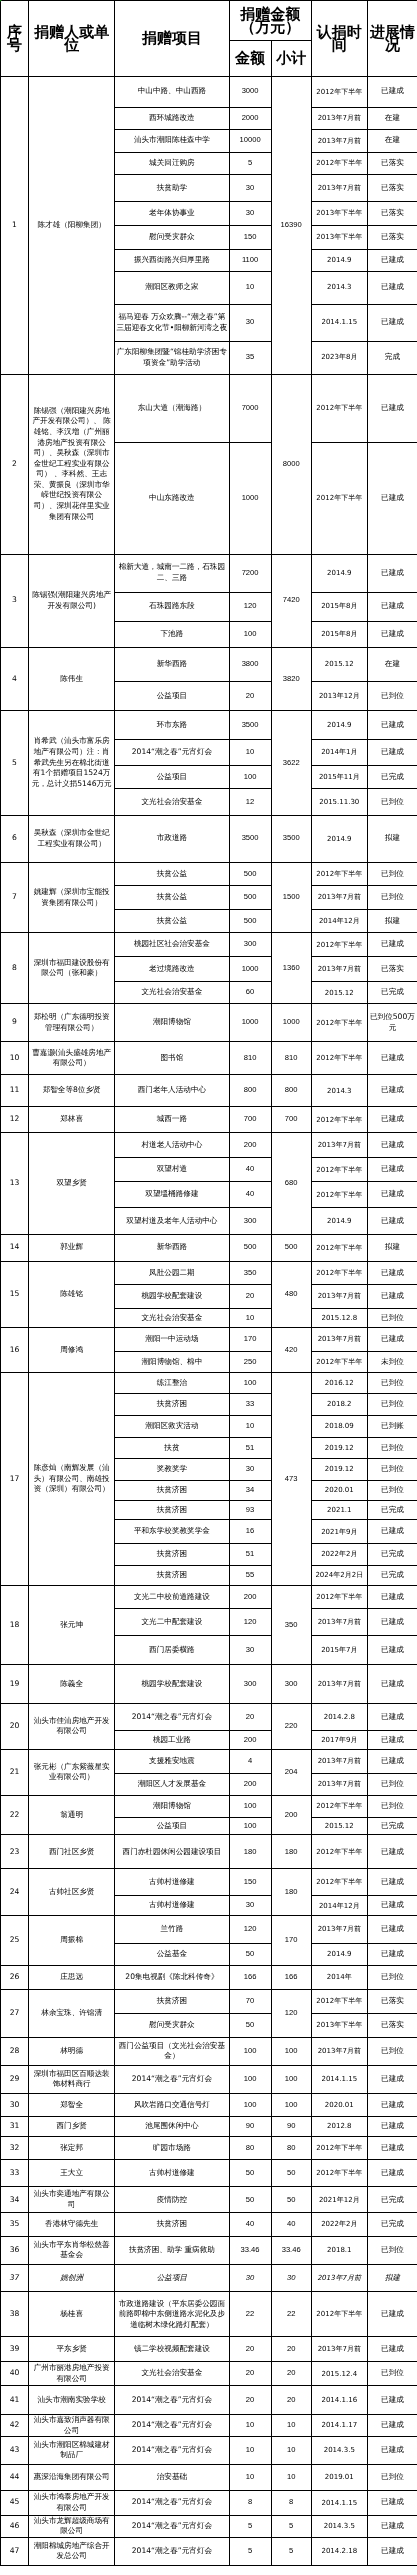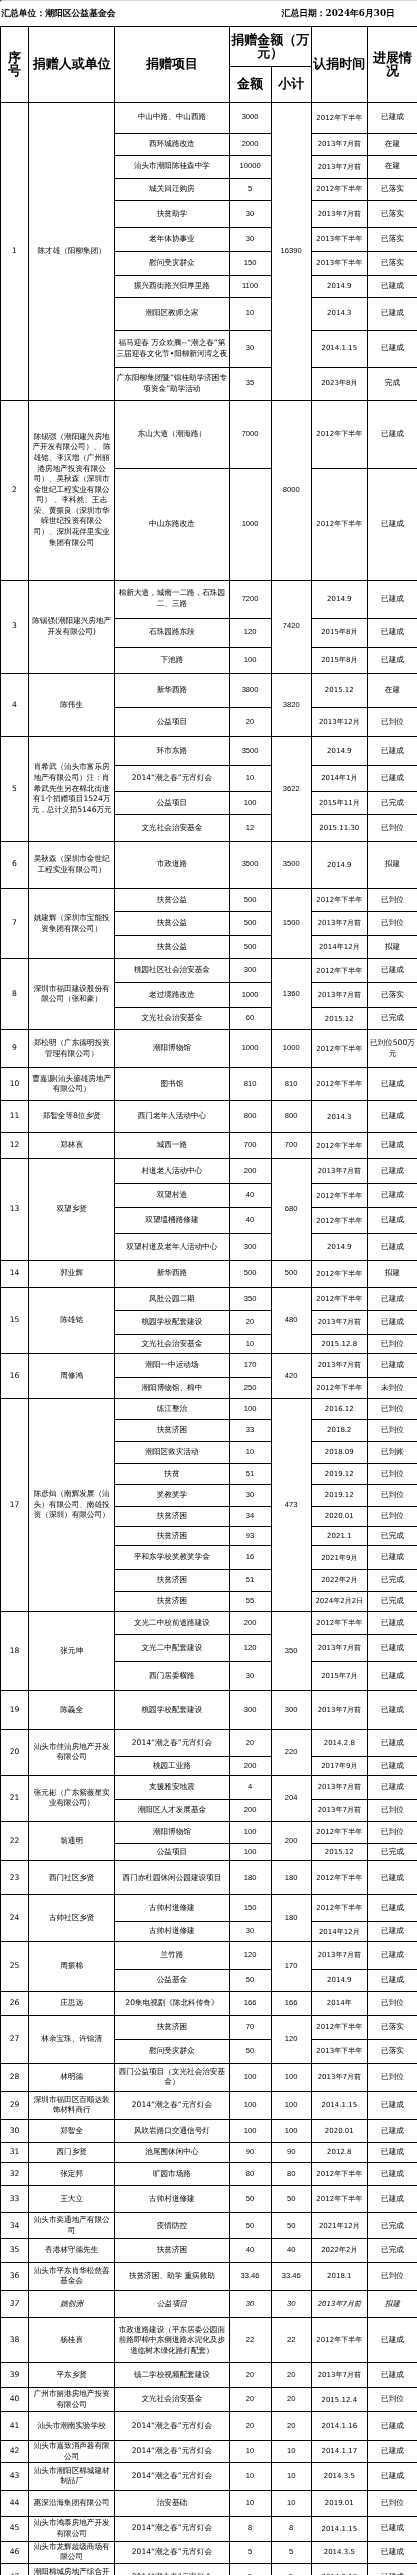--- a/index.html
+++ b/index.html
@@ -3,35 +3,31 @@
 <meta charset="utf-8">
 <style>
   html, body { margin:0; padding:0; background:#ffffff; }
   body { width:418px; font-family:"DejaVu Sans","Liberation Sans",sans-serif; color:#000; }
   .sheet { position:relative; width:418px; }
   .corner { position:absolute; left:0; top:0; width:0; height:0; border-top:2.3px solid #1a7f1a; border-right:2.3px solid transparent; }
   .title-bar { height:26px; display:flex; align-items:center; justify-content:space-between; font-family:"DejaVu Serif","Liberation Serif",serif; font-weight:bold; font-size:8.8px; padding:0 1.2px; box-sizing:border-box; border-top:0.6px solid #d8d8d8; }
   .title-bar .date { margin-right:22px; }
   table { border-collapse:collapse; width:418px; table-layout:fixed; }
   td, th { border:0.6px solid #000; text-align:center; vertical-align:middle; padding:0 1.2px; font-size:7.6px; line-height:10.6px; overflow:hidden; word-break:break-all; }
-  th { font-family:Liberation Mono, monospace; font-weight:bold; font-size:13px; line-height:13px; }
+  th { font-family:Liberation Serif, serif; font-weight:bold; font-size:15px; line-height:13px; }
   td.seq { font-size:7.6px; }
   td.num { font-family:"Liberation Sans Narrow","Liberation Sans",sans-serif; }
   td.date { font-size:7px; line-height:8.2px; }
   td.proj { font-size:7.6px; }
 </style>
 </head>
 <body>
 
 <div class="sheet">
   <div class="corner"></div>
-  <div class="title-bar">
-    <span>汇总单位：潮阳区公益基金会</span>
-    <span class="date">汇总日期：2024年6月30日</span>
-  </div>
   <table>
     <colgroup>
       <col style="width:28px">
         <col style="width:86px">
         <col style="width:114px">
       <col style="width:42px">
         <col style="width:40px">
         <col style="width:56px">
         <col style="width:50px">
     </colgroup>

